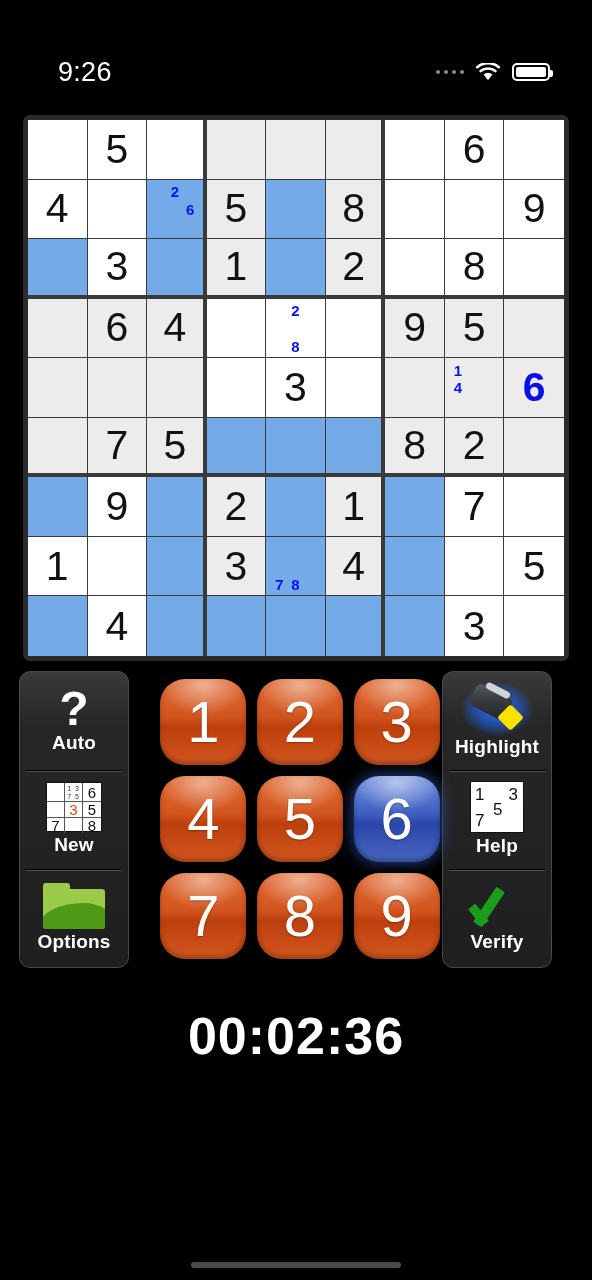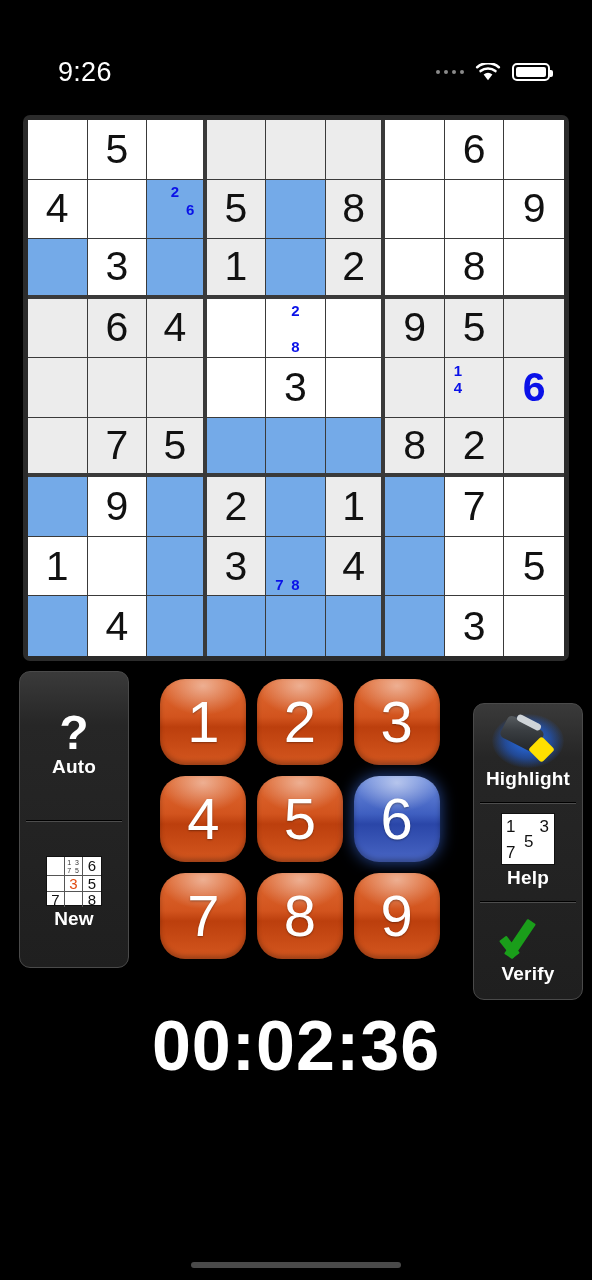--- a/index.html
+++ b/index.html
@@ -65,21 +65,21 @@
                 display: flex; align-items: center; justify-content: center; line-height: 1; }
 
   
   .panel {
     position: absolute; width: 110px; top: 671px; height: 297px;
     background: linear-gradient(#3a3a3a, #262626 18%, #1f1f1f);
     border-radius: 11px; border: 1px solid #4a4a4a;
     display: flex; flex-direction: column;
   }
   #panel-left { left: 19px; }
-  #panel-right { left: 473px; margin-top: 32px; }
+  #panel-right { left: 442px; }
   .pbtn {
     flex: 1; display: flex; flex-direction: column;
     align-items: center; justify-content: center; gap: 2px;
     position: relative;
   }
   .pbtn + .pbtn::before {
     content: ""; position: absolute; left: 6px; right: 6px; top: 0;
     height: 1px; background: #000; box-shadow: 0 1px 0 #4d4d4d;
   }
   .pbtn-label { color: #fff; font-size: 19px; font-weight: 700; letter-spacing: .2px; }
@@ -159,21 +159,21 @@
       radial-gradient(ellipse 80% 55% at 50% 8%, rgba(255,255,255,.52) 0%, rgba(255,255,255,0) 62%),
       linear-gradient(180deg, #6f8ede 0%, #3f5fc0 44%, #2a46a8 56%, #4966c4 100%);
     box-shadow: 0 0 16px rgba(60,110,230,.65), 0 3px 7px rgba(0,0,0,.75), inset 0 -3px 5px rgba(0,0,0,.28);
   }
   .numbtn span { color: #fff; font-size: 58px; font-weight: 400; line-height: 1;
                  text-shadow: 0 1px 2px rgba(0,0,0,.35); }
 
   
   #timer {
     position: absolute; left: 0; top: 1006px; width: 592px;
-    text-align: center; color: #fff; font-size: 70px; font-weight: 700;
+    text-align: center; color: #fff; font-size: 52px; font-weight: 700;
     letter-spacing: 1px;
   }
 
   
   #home-indicator {
     position: absolute; left: 50%; transform: translateX(-50%);
     bottom: 12px; width: 210px; height: 6px; background: #4a4a4a; border-radius: 3px;
   }
 </style>
 </head>
@@ -412,20 +412,27 @@
         <div></div>
         <div class="org">3</div>
         <div>5</div>
         <div>7</div>
         <div></div>
         <div>8</div>
       </div>
       <div class="pbtn-label">New</div>
     </div>
 
+    <div class="pbtn">
+      <div class="folder">
+        <div class="tab"></div>
+          <div class="body"></div>
+      </div>
+      <div class="pbtn-label">Options</div>
+    </div>
   </div>
 
   <div class="panel" id="panel-right">
 
     <div class="pbtn">
       <div class="hlpen">
         <div class="glow"></div>
           <div class="barrel"></div>
           <div class="shine"></div>
           <div class="tip"></div>

